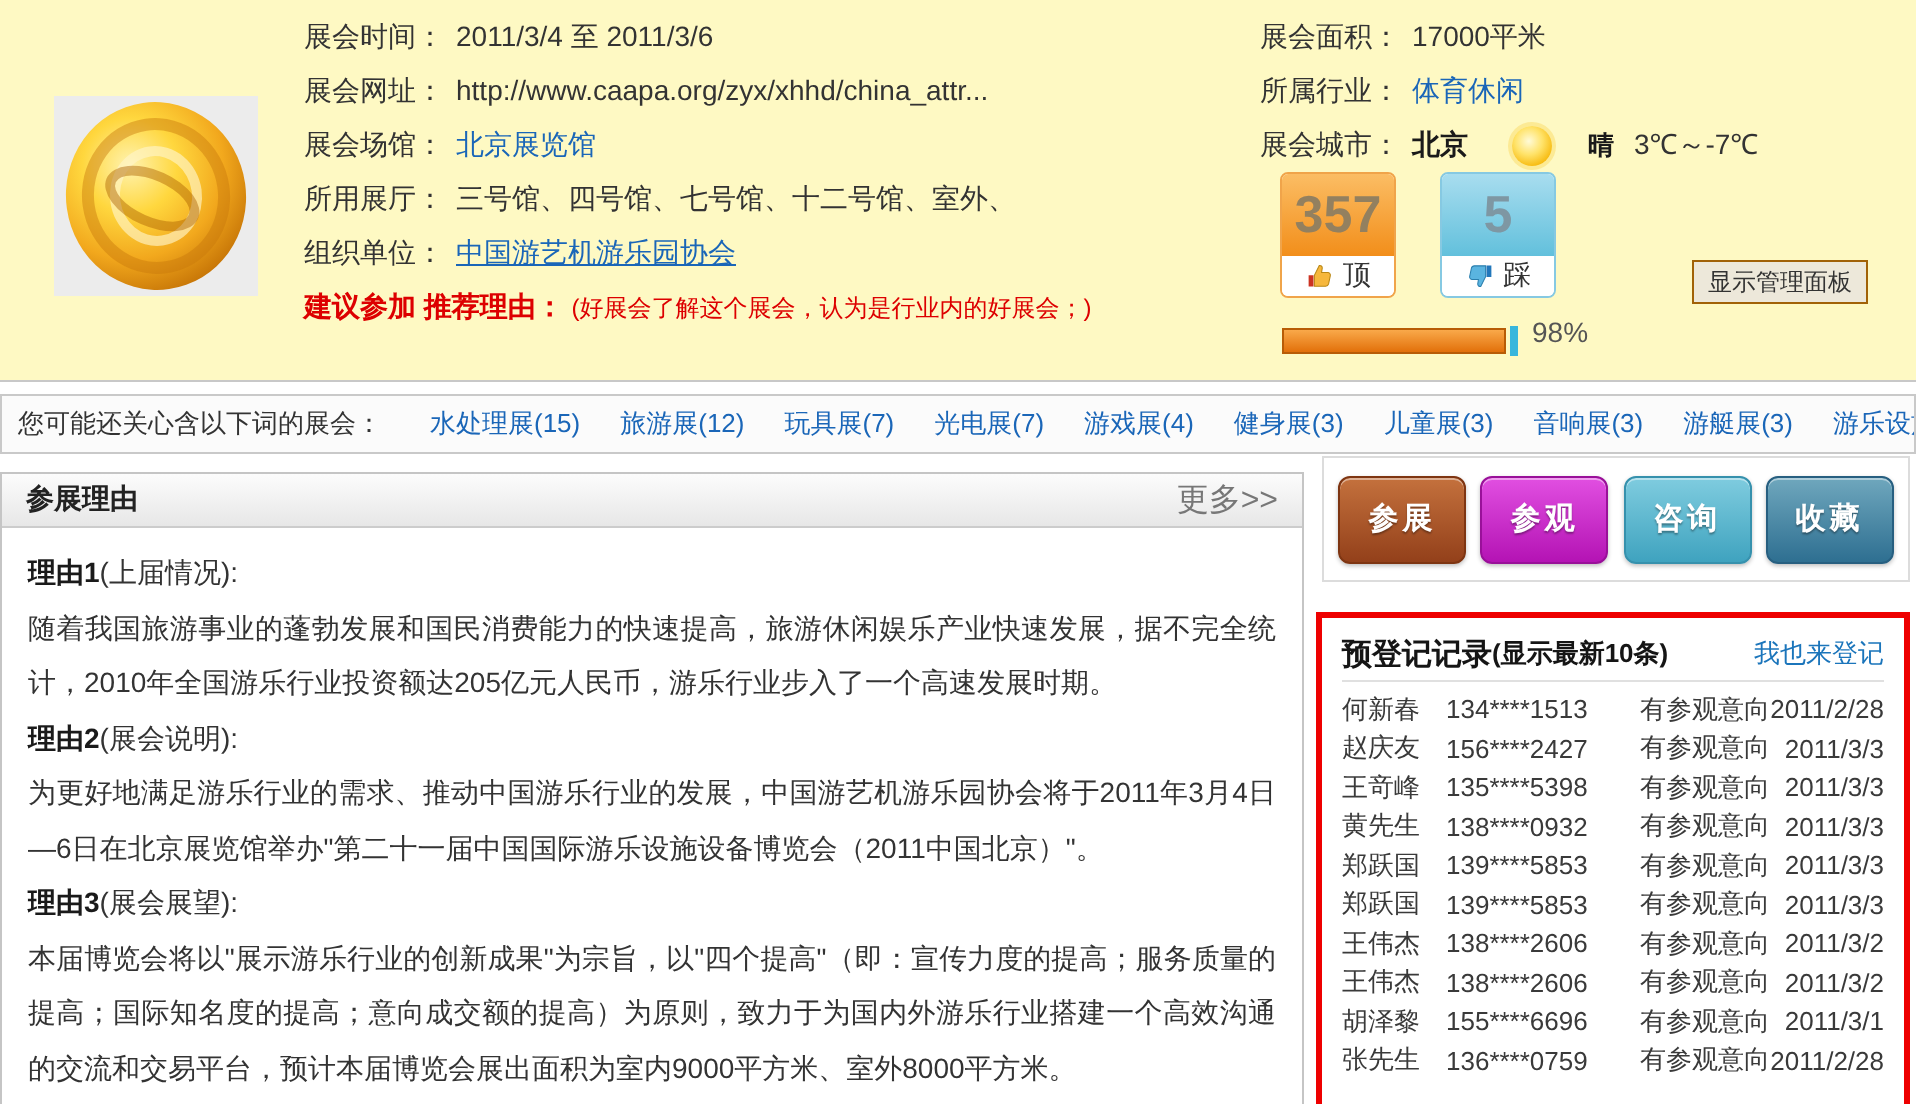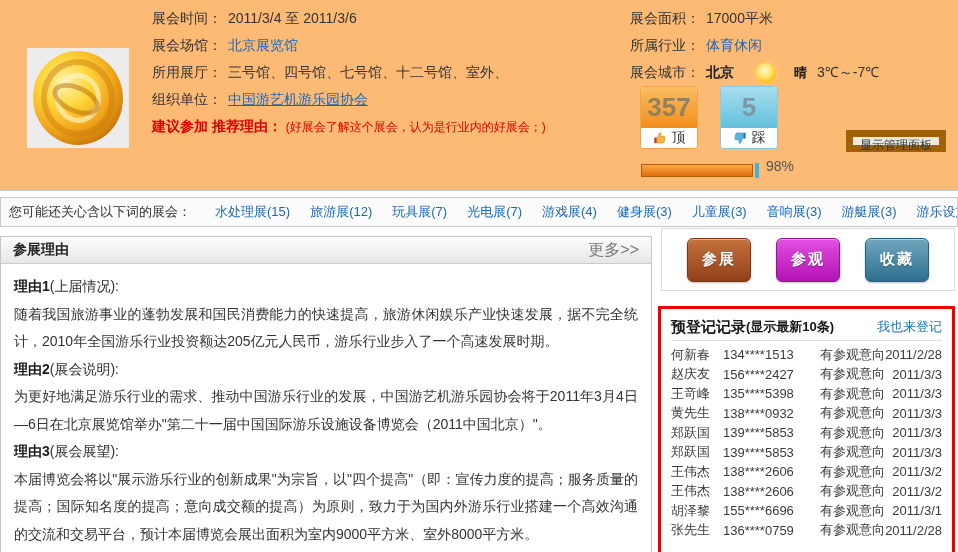--- a/index.html
+++ b/index.html
@@ -1,20 +1,20 @@
 <!DOCTYPE html>
 <html><head>
 <meta charset="utf-8">
 <style>
   * { box-sizing: border-box; margin: 0; padding: 0; }
   body { background:#fff; font-family:"Liberation Sans", sans-serif; }
   .page { position:relative; width:958px; height:552px; overflow:hidden; background:#fff; }
 
   
-  .top { position:absolute; left:0; top:0; width:958px; height:191px; background:#fdba74; border-bottom:1px solid #c8c8c8; }
+  .top { position:absolute; left:0; top:0; width:958px; height:191px; background:#fef9c3; border-bottom:1px solid #c8c8c8; }
   .logo-box { position:absolute; left:27px; top:48px; width:102px; height:100px; background:#ececec; display:flex; align-items:center; justify-content:center; }
   .coin { position:relative; width:90px; height:94px; border-radius:50%; transform:rotate(-8deg);
           background:radial-gradient(circle at 38% 32%, #fff3b0 0%, #ffd73e 28%, #f2a81d 55%, #c97808 78%, #a35a00 100%); }
   .ring { position:absolute; border-radius:50%; }
   .r1 { inset:8px;  border:6px solid rgba(200,120,10,.45); }
   .r2 { inset:22px; border:5px solid rgba(255,245,200,.65); }
   .r3 { left:18px; top:34px; width:50px; height:28px; border:5px solid rgba(170,95,0,.45); transform:rotate(32deg); }
 
   .col-left  { position:absolute; left:152px; top:5px; }
   .col-right { position:absolute; left:630px; top:5px; }
@@ -34,21 +34,21 @@
 
   .vote { position:absolute; width:58px; height:63px; border-radius:4px; background:#fff; overflow:hidden; cursor:pointer; }
   .vote-up   { left:640px; top:86px; border:1px solid #f0a44a; }
   .vote-down { left:720px; top:86px; border:1px solid #86c9e2; }
   .v-count { height:41px; text-align:center; line-height:41px; font-size:26px; font-weight:bold; }
   .vote-up   .v-count { background:linear-gradient(#fbbd64, #f28e1a); color:#93805f; }
   .vote-down .v-count { background:linear-gradient(#a8ddef, #62c0dc); color:#7e97a3; }
   .v-strip { height:20px; background:#fff; display:flex; align-items:center; justify-content:center; gap:5px; font-size:14px; color:#333; }
 
   .admin-btn { position:absolute; left:846px; top:130px; height:22px; padding:0 7px; background:#ede8da;
-               border:7px solid #a16207; font-size:12px; color:#333; cursor:pointer; font-family:Liberation Serif, serif; }
+               border:1px solid #a16207; font-size:12px; color:#333; cursor:pointer; font-family:Liberation Serif, serif; }
 
   .progress { position:absolute; left:641px; top:164px; width:112px; height:13px;
               border:1px solid #b85c06; background:linear-gradient(#f9a94a, #e2700a); }
   .p-blue { position:absolute; left:755px; top:163px; width:4px; height:15px; background:#38b6dc; }
   .pct { position:absolute; left:766px; top:158px; font-size:14px; color:#555; }
 
   
   .tags-bar { position:absolute; left:0; top:197px; width:958px; height:30px; border:1px solid #c9c9c9;
               background:#fbfbfb; display:flex; align-items:center; padding:0 8px; white-space:nowrap; overflow:hidden; }
   .tags-label { font-size:13px; color:#333; margin-right:24px; }
@@ -100,20 +100,23 @@
           <div class="ring r2"></div>
           <div class="ring r3"></div>
       </div>
     </div>
 
     <div class="col-left">
       <div class="irow">
         <span class="lbl">展会时间：</span><span>2011/3/4 至 2011/3/6</span>
       </div>
       <div class="irow">
+        <span class="lbl">展会网址：</span><span>http://www.caapa.org/zyx/xhhd/china_attr...</span>
+      </div>
+      <div class="irow">
         <span class="lbl">展会场馆：</span><a class="link">北京展览馆</a>
       </div>
       <div class="irow">
         <span class="lbl">所用展厅：</span><span>三号馆、四号馆、七号馆、十二号馆、室外、</span>
       </div>
       <div class="irow">
         <span class="lbl">组织单位：</span><a class="link u">中国游艺机游乐园协会</a>
       </div>
       <div class="irow">
         <span class="s-lbl">建议参加 推荐理由：</span> <span class="s-note">(好展会了解这个展会，认为是行业内的好展会；)</span>
@@ -191,20 +194,21 @@
       <div class="r-head"><b>理由3</b><span>(展会展望):</span></div>
       <p>本届博览会将以"展示游乐行业的创新成果"为宗旨，以"四个提高"（即：宣传力度的提高；服务质量的提高；国际知名度的提高；意向成交额的提高）为原则，致力于为国内外游乐行业搭建一个高效沟通的交流和交易平台，预计本届博览会展出面积为室内9000平方米、室外8000平方米。</p>
       <div class="r-head"></div>
 
     </div>
   </div>
 
   <div class="action-box">
     <a class="act a0">参展</a>
     <a class="act a1">参观</a>
+    <a class="act a2">咨询</a>
     <a class="act a3">收藏</a>
   </div>
 
   <div class="reg-box">
     <div class="reg-head">
       <span class="reg-title">预登记记录</span>
       <span class="reg-sub">(显示最新10条)</span>
       <a class="reg-link">我也来登记</a>
     </div>
     <div class="reg-rows">

